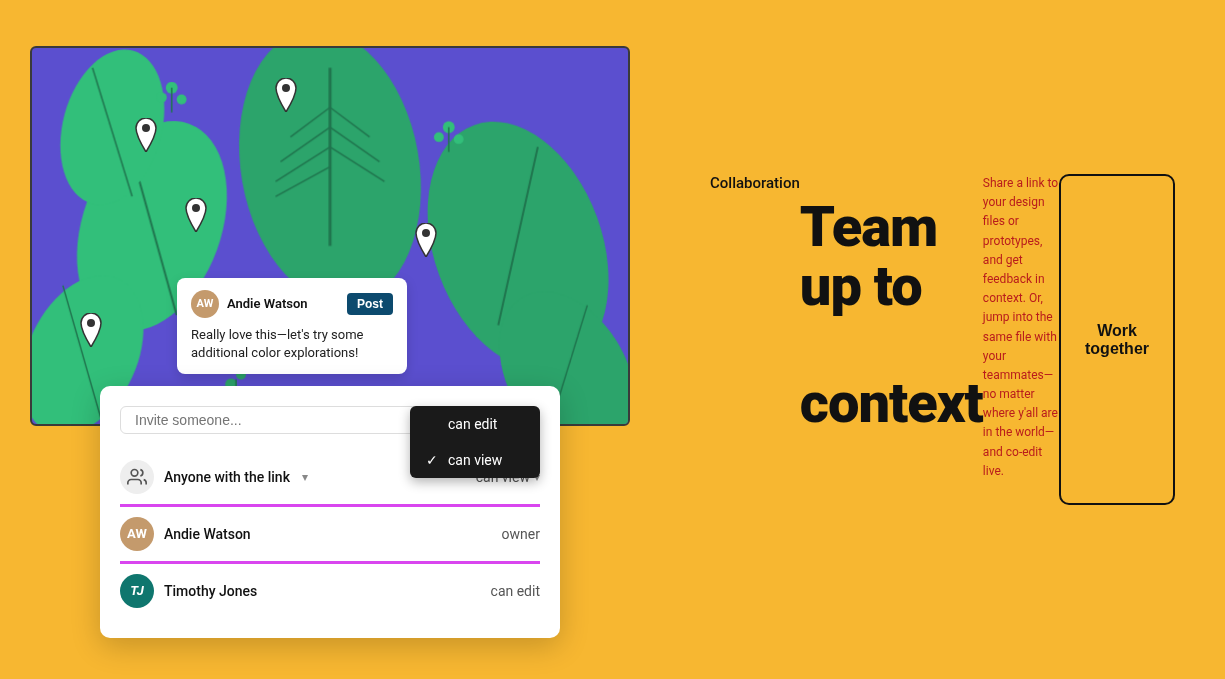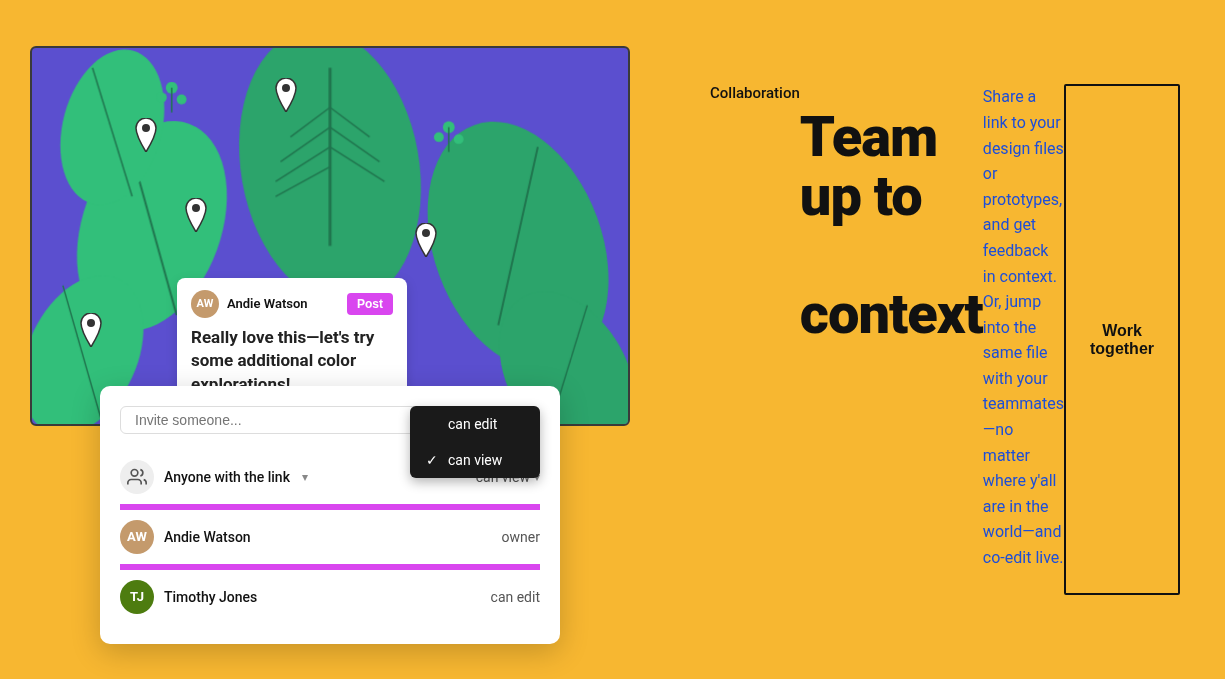--- a/index.html
+++ b/index.html
@@ -96,35 +96,34 @@
     }
 
     .comment-name {
       font-size: 13px;
       font-weight: 600;
       color: #111;
       flex: 1;
     }
 
     .post-button {
-      background: #d946ef;
+      background: #0c4a6e;
       color: white;
       border: none;
       border-radius: 4px;
       padding: 4px 10px;
       font-size: 12px;
       font-weight: 600;
       cursor: pointer;
     }
 
     .comment-text {
-      font-size: 17px;
+      font-size: 13px;
       color: #222;
       line-height: 1.4;
-      font-weight: bold;
     }
 
     
     .share-panel {
       width: 460px;
       background: white;
       border-radius: 10px;
       padding: 20px;
       margin-top: -40px;
       position: relative;
@@ -180,21 +179,21 @@
       width: 14px;
       display: inline-block;
       color: white;
       font-size: 14px;
     }
 
     .share-row {
       display: flex;
       align-items: center;
       padding: 10px 0;
-      border-bottom: 6px solid #d946ef;
+      border-bottom: 3px solid #d946ef;
     }
 
     .share-row:last-child {
       border-bottom: none;
     }
 
     .share-row-left {
       display: flex;
       align-items: center;
       gap: 10px;
@@ -264,31 +263,31 @@
       font-size: 56px;
       font-weight: 900;
       color: #111;
       line-height: 1.05;
       margin-bottom: 28px;
       letter-spacing: -1px;
       margin-top: 24px;
     }
 
     .description {
-      font-size: 16px;
-      color: #1d4ed8;
+      font-size: 12px;
+      color: #b91c1c;
       line-height: 1.6;
       margin-bottom: 24px;
       max-width: 480px;
     }
 
     .work-together-btn {
       display: inline-block;
       border: 2.5px solid #111;
-      border-radius: 2px;
+      border-radius: 10px;
       padding: 14px 24px;
       font-size: 16px;
       font-weight: 700;
       color: #111;
       background: transparent;
       cursor: pointer;
       width: fit-content;
     }
   </style>
 </head>
@@ -426,21 +425,21 @@
         <div class="share-avatar" style="background:#C49A6C;">AW</div>
         <span class="share-name">Andie Watson</span>
       </div>
       <div class="share-role">
         <span>owner</span>
       </div>
     </div>
 
     <div class="share-row">
       <div class="share-row-left">
-        <div class="share-avatar" style="background:#4d7c0f;">TJ</div>
+        <div class="share-avatar" style="background:#0f766e;font-style:italic;">TJ</div>
         <span class="share-name">Timothy Jones</span>
       </div>
       <div class="share-role">
         <span>can edit</span>
       </div>
     </div>
   </div>
 </div>
 
 <div class="right-panel">

